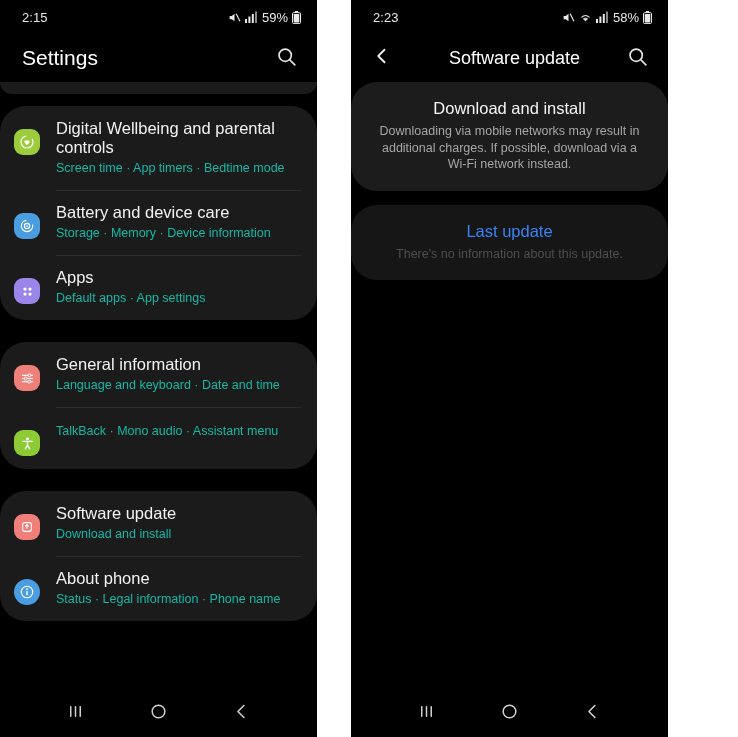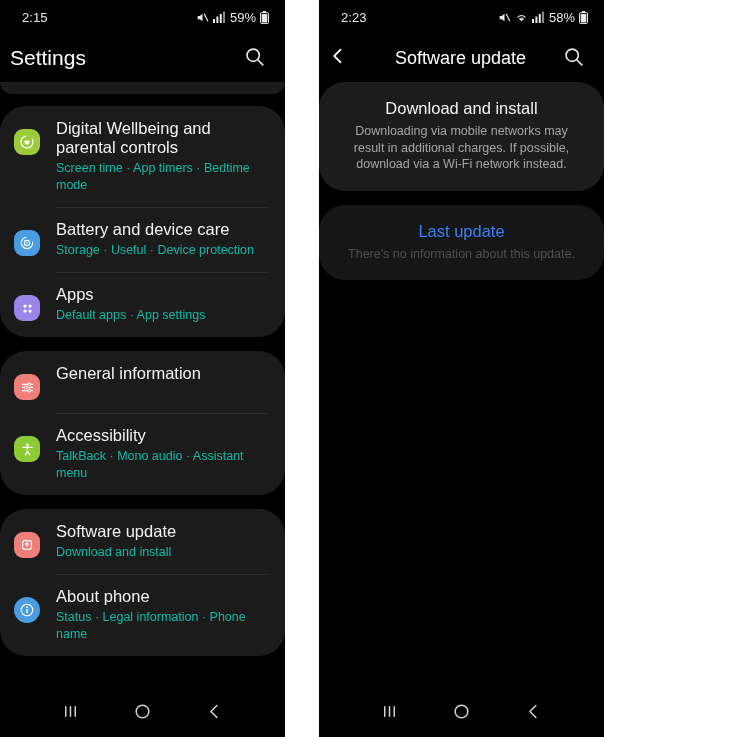--- a/index.html
+++ b/index.html
@@ -4,21 +4,21 @@
 <style>
   * { box-sizing: border-box; margin: 0; padding: 0; }
   html, body {
     width: 738px; height: 737px;
     background: #ffffff;
     font-family: "Liberation Sans", sans-serif;
     overflow: hidden;
   }
   .screens {
     display: flex;
-    width: 604px; height: 737px;
+    width: 668px; height: 737px;
     background: #ffffff;
   }
   .phone {
     width: 350px; height: 737px;
     background: #000000;
     position: relative;
     overflow: hidden;
     display: flex;
     flex-direction: column;
   }
@@ -48,21 +48,21 @@
     color: #e9e9e9;
     font-size: 13px;
     margin-left: 1px;
   }
 
   
   .app-bar {
     height: 48px;
     display: flex;
     align-items: center;
-    padding: 0 16px 0 10px;
+    padding: 0 16px 0 22px;
     flex: 0 0 auto;
   }
   .app-bar .back-btn {
     width: 26px; height: 26px;
     display: flex; align-items: center; justify-content: center;
     margin-right: 12px; margin-left: -4px;
     flex: 0 0 auto;
   }
   .app-title {
     color: #ffffff;
@@ -82,21 +82,21 @@
   .body-scroll {
     flex: 1 1 auto;
     position: relative;
     overflow: hidden;
     padding: 0 0;
   }
 
   .card {
     background: #1b1b1b;
     border-radius: 26px;
-    margin-bottom: 14px;
+    margin-bottom: 22px;
     overflow: hidden;
   }
   .card.clipped-top {
     height: 12px;
     border-radius: 0 0 26px 26px;
     margin-bottom: 12px;
     background: #1b1b1b;
   }
 
   .setting-row {
@@ -240,21 +240,21 @@
           <div class="divider"></div>
           <div class="row-icon" style="background:#4a9de0">
             <svg width="16" height="16" viewBox="0 0 24 24">
                 <circle cx="12" cy="12" r="8.5" fill="none" stroke="#fff" stroke-width="1.7" stroke-dasharray="38 12"></circle>
                 <circle cx="12" cy="12" r="4" fill="none" stroke="#fff" stroke-width="1.7"></circle>
                 <circle cx="12" cy="12" r="1.3" fill="#fff"></circle>
               </svg>
           </div>
           <div class="row-text">
             <div class="row-title">Battery and device care</div>
-            <div class="row-sub">Storage  ·  Useful  ·  Device protection</div>
+            <div class="row-sub">Storage  ·  Memory  ·  Device information</div>
           </div>
         </div>
         <div class="setting-row">
           <div class="divider"></div>
           <div class="row-icon" style="background:#9a86e8">
             <svg width="15" height="15" viewBox="0 0 24 24">
                 <circle cx="8" cy="8" r="2.6" fill="#fff"></circle>
                 <circle cx="16" cy="8" r="2.6" fill="#fff"></circle>
                 <circle cx="8" cy="16" r="2.6" fill="#fff"></circle>
                 <circle cx="16" cy="16" r="2.6" fill="#fff"></circle>
@@ -276,32 +276,32 @@
                   <line x1="4" y1="12" x2="20" y2="12"></line>
                   <line x1="4" y1="17" x2="20" y2="17"></line>
                 </g>
                 <circle cx="15" cy="7" r="2.3" fill="#ef7f79" stroke="#fff" stroke-width="1.6"></circle>
                 <circle cx="9" cy="12" r="2.3" fill="#ef7f79" stroke="#fff" stroke-width="1.6"></circle>
                 <circle cx="15" cy="17" r="2.3" fill="#ef7f79" stroke="#fff" stroke-width="1.6"></circle>
               </svg>
           </div>
           <div class="row-text">
             <div class="row-title">General information</div>
+            <div class="row-sub">Language and keyboard  ·  Date and time</div>
           </div>
         </div>
         <div class="setting-row">
           <div class="divider"></div>
           <div class="row-icon" style="background:#8ccb34">
             <svg width="15" height="15" viewBox="0 0 24 24">
                 <circle cx="12" cy="4.6" r="2.2" fill="#fff"></circle>
                 <path d="M4.5 8.5h15M12 8.5v6M12 14.5l-3.5 6M12 14.5l3.5 6" stroke="#fff" stroke-width="2" stroke-linecap="round" fill="none"></path>
               </svg>
           </div>
           <div class="row-text">
-            <div class="row-title">Accessibility</div>
             <div class="row-sub">TalkBack  ·  Mono audio  ·  Assistant menu</div>
           </div>
         </div>
       </div>
 
       <div class="card">
         <div class="setting-row">
           <div class="row-icon" style="background:#ef7f79">
             <svg width="14" height="14" viewBox="0 0 24 24">
                 <rect x="4.5" y="4.5" width="15" height="15" rx="3.5" fill="none" stroke="#fff" stroke-width="1.9"></rect>

